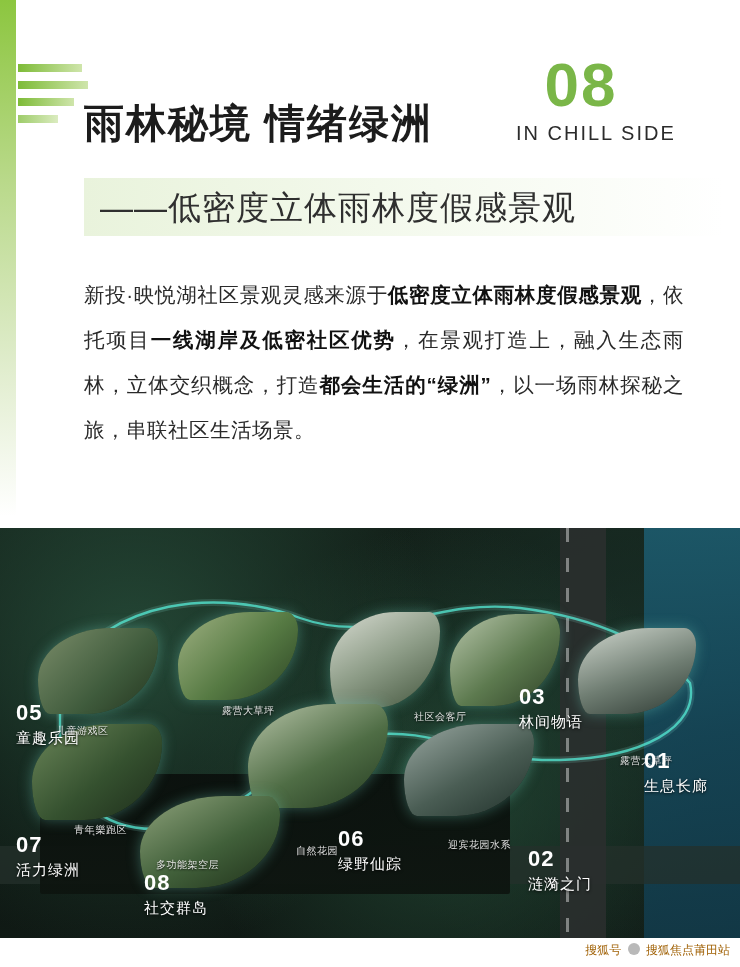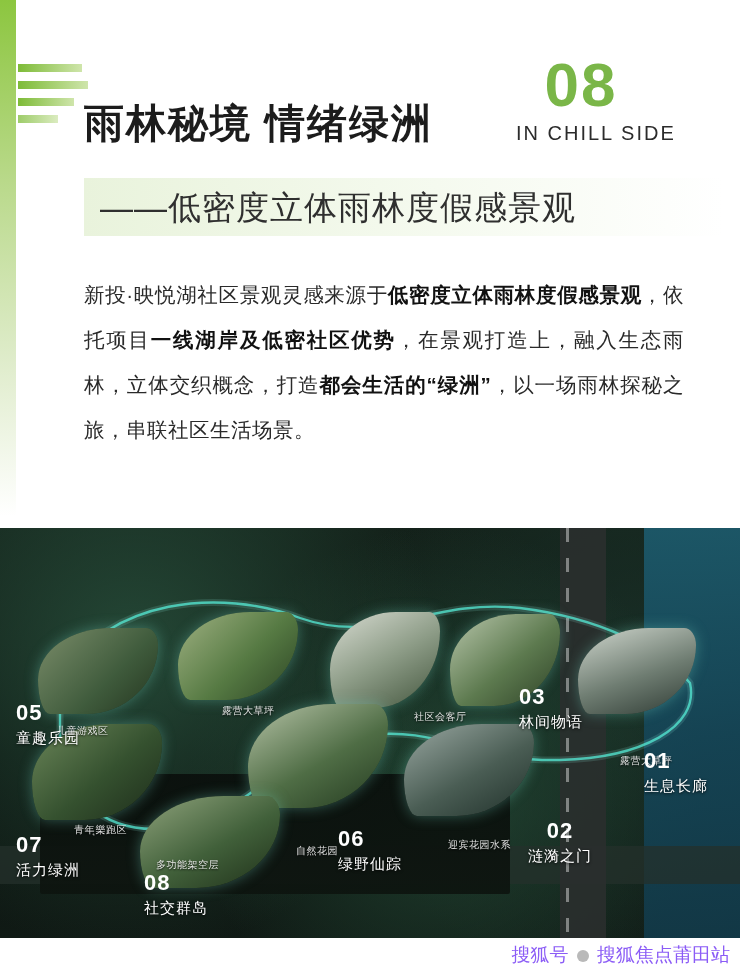--- a/index.html
+++ b/index.html
@@ -231,22 +231,22 @@
 
   
   .footer {
     position: absolute;
     left: 0; top: 938px; width: 740px; height: 29px;
     background: #ffffff;
   }
   .watermark {
     position: absolute;
     right: 10px; top: 942px;
-    font-size: 19px;
-    color: #8b5cf6;
+    font-size: 12px;
+    color: #a16207;
     white-space: nowrap;
   }
   .watermark .wm-icon {
     display: inline-block;
     width: 12px; height: 12px;
     border-radius: 50%;
     background: #b9b9b9;
     margin: 0 3px -1px 3px;
   }
 </style>
@@ -311,21 +311,21 @@
   <div class="mini" style="left:620px; top:226px;">露营大草坪</div>
   <div class="mini" style="left:74px;  top:294px;">青年ุ樂跑区</div>
   <div class="mini" style="left:296px; top:292px;margin-top:24px;">自然花园</div>
   <div class="mini" style="left:448px; top:310px;">迎宾花园水系</div>
   <div class="mini" style="left:156px; top:330px;">多功能架空层</div>
 
   <div class="lbl" style="left:644px; top:222px;">
     <span class="n">01</span>
     <span class="c">生息长廊</span>
   </div>
-  <div class="lbl" style="left:528px; top:292px;text-align:center;">
+  <div class="lbl" style="left:528px; top:320px;">
     <span class="n">02</span>
     <span class="c">涟漪之门</span>
   </div>
   <div class="lbl" style="left:478px; top:158px;margin-left:41px;">
     <span class="n">03</span>
     <span class="c">林间物语</span>
   </div>
   <div class="lbl" style="left:16px;  top:174px;">
     <span class="n">05</span>
     <span class="c">童趣乐园</span>

